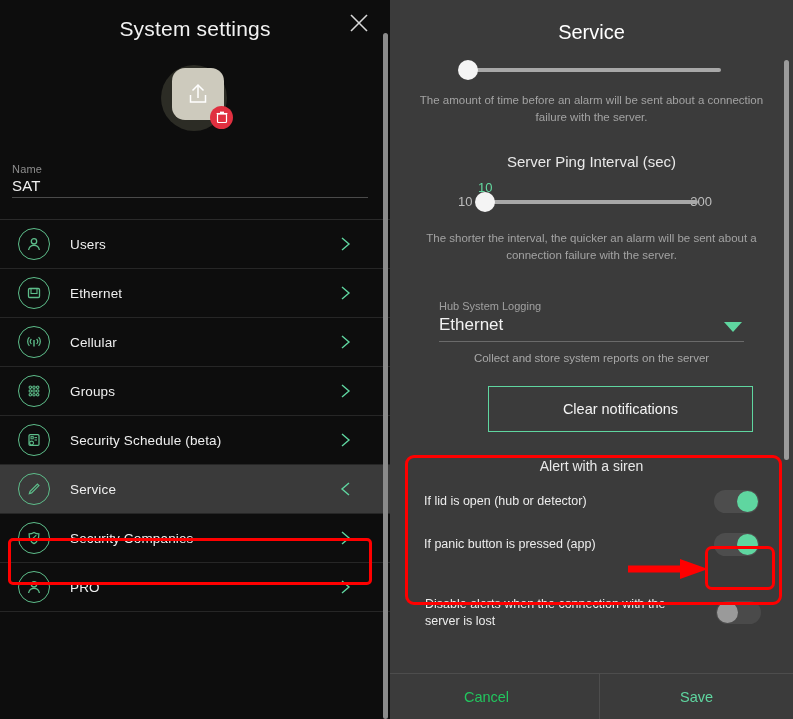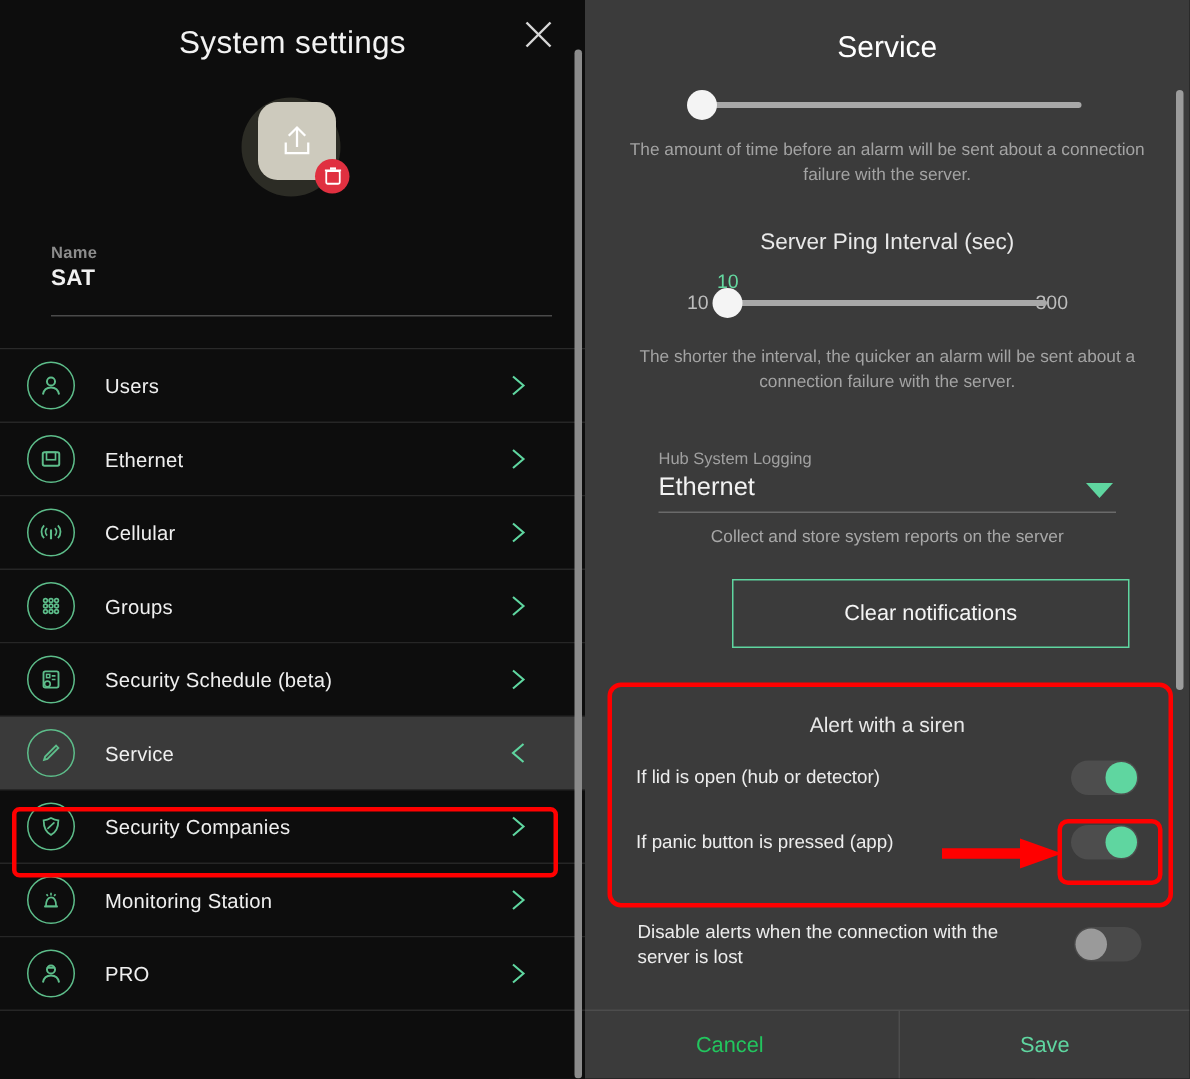--- a/index.html
+++ b/index.html
@@ -81,24 +81,23 @@
     height: 23px;
     border-radius: 50%;
     background: #e03040;
     display: flex;
     align-items: center;
     justify-content: center;
     cursor: pointer;
   }
 
   .name-field {
-    margin: 28px 22px 0 34px;
+    margin: 28px 22px 0 12px;
     border-bottom: 1px solid #4a4a4a;
-    padding-bottom: 16px;
-    font-weight: bold;
+    padding-bottom: 3px;
   }
   .name-label {
     color: #8c8c8c;
     font-size: 11px;
     letter-spacing: .2px;
   }
   .name-value {
     color: #f0f0f0;
     font-size: 15px;
     margin-top: 2px;
@@ -288,21 +287,21 @@
     display: flex;
     align-items: center;
     justify-content: center;
     color: #f4f4f4;
     font-size: 14.5px;
     cursor: pointer;
     box-sizing: border-box;
   }
 
   .siren-box {
-    margin: 33px 12px 0 12px;
+    margin: 16px 12px 0 12px;
     padding: 10px 22px 16px 22px;
   }
   .siren-title {
     text-align: center;
     color: #e8e8e8;
     font-size: 14px;
     margin-bottom: 6px;
   }
   .toggle-row {
     display: flex;
@@ -552,37 +551,20 @@
           </svg>
         </div>
         <div class="row-label">Security Companies</div>
         <div class="row-chevron">
           <svg width="16" height="20" viewBox="0 0 16 20">
               <path d="M4 4 L11 10 L4 16" fill="none" stroke="#5fd6a0" stroke-width="1.4"></path>
             </svg>
         </div>
       </div>
 
-      <div class="list-row">
-        <div class="row-icon">
-          <svg width="20" height="20" viewBox="0 0 20 20">
-            <path d="M6.6 14.3 C6.6 10.4 7.9 8.3 10 8.3 C12.1 8.3 13.4 10.4 13.4 14.3 Z" fill="none" stroke="#5dbd8a" stroke-width="1.2"></path>
-            <line x1="5.4" y1="14.3" x2="14.6" y2="14.3" stroke="#5dbd8a" stroke-width="1.2"></line>
-            <line x1="10" y1="5.2" x2="10" y2="7" stroke="#5dbd8a" stroke-width="1.1"></line>
-            <line x1="7" y1="6.2" x2="7.9" y2="7.4" stroke="#5dbd8a" stroke-width="1.1"></line>
-            <line x1="13" y1="6.2" x2="12.1" y2="7.4" stroke="#5dbd8a" stroke-width="1.1"></line>
-          </svg>
-        </div>
-        <div class="row-label">Monitoring Station</div>
-        <div class="row-chevron">
-          <svg width="16" height="20" viewBox="0 0 16 20">
-              <path d="M4 4 L11 10 L4 16" fill="none" stroke="#5fd6a0" stroke-width="1.4"></path>
-            </svg>
-        </div>
-      </div>
 
       <div class="list-row">
         <div class="row-icon">
           <svg width="20" height="20" viewBox="0 0 20 20">
             <circle cx="10" cy="7.3" r="2.7" fill="none" stroke="#5dbd8a" stroke-width="1.3"></circle>
             <line x1="7.2" y1="6.2" x2="12.8" y2="6.2" stroke="#5dbd8a" stroke-width="1.2"></line>
             <path d="M4.6 16 C5.2 12.6 7.4 11.3 10 11.3 C12.6 11.3 14.8 12.6 15.4 16" fill="none" stroke="#5dbd8a" stroke-width="1.3"></path>
           </svg>
         </div>
         <div class="row-label">PRO</div>

